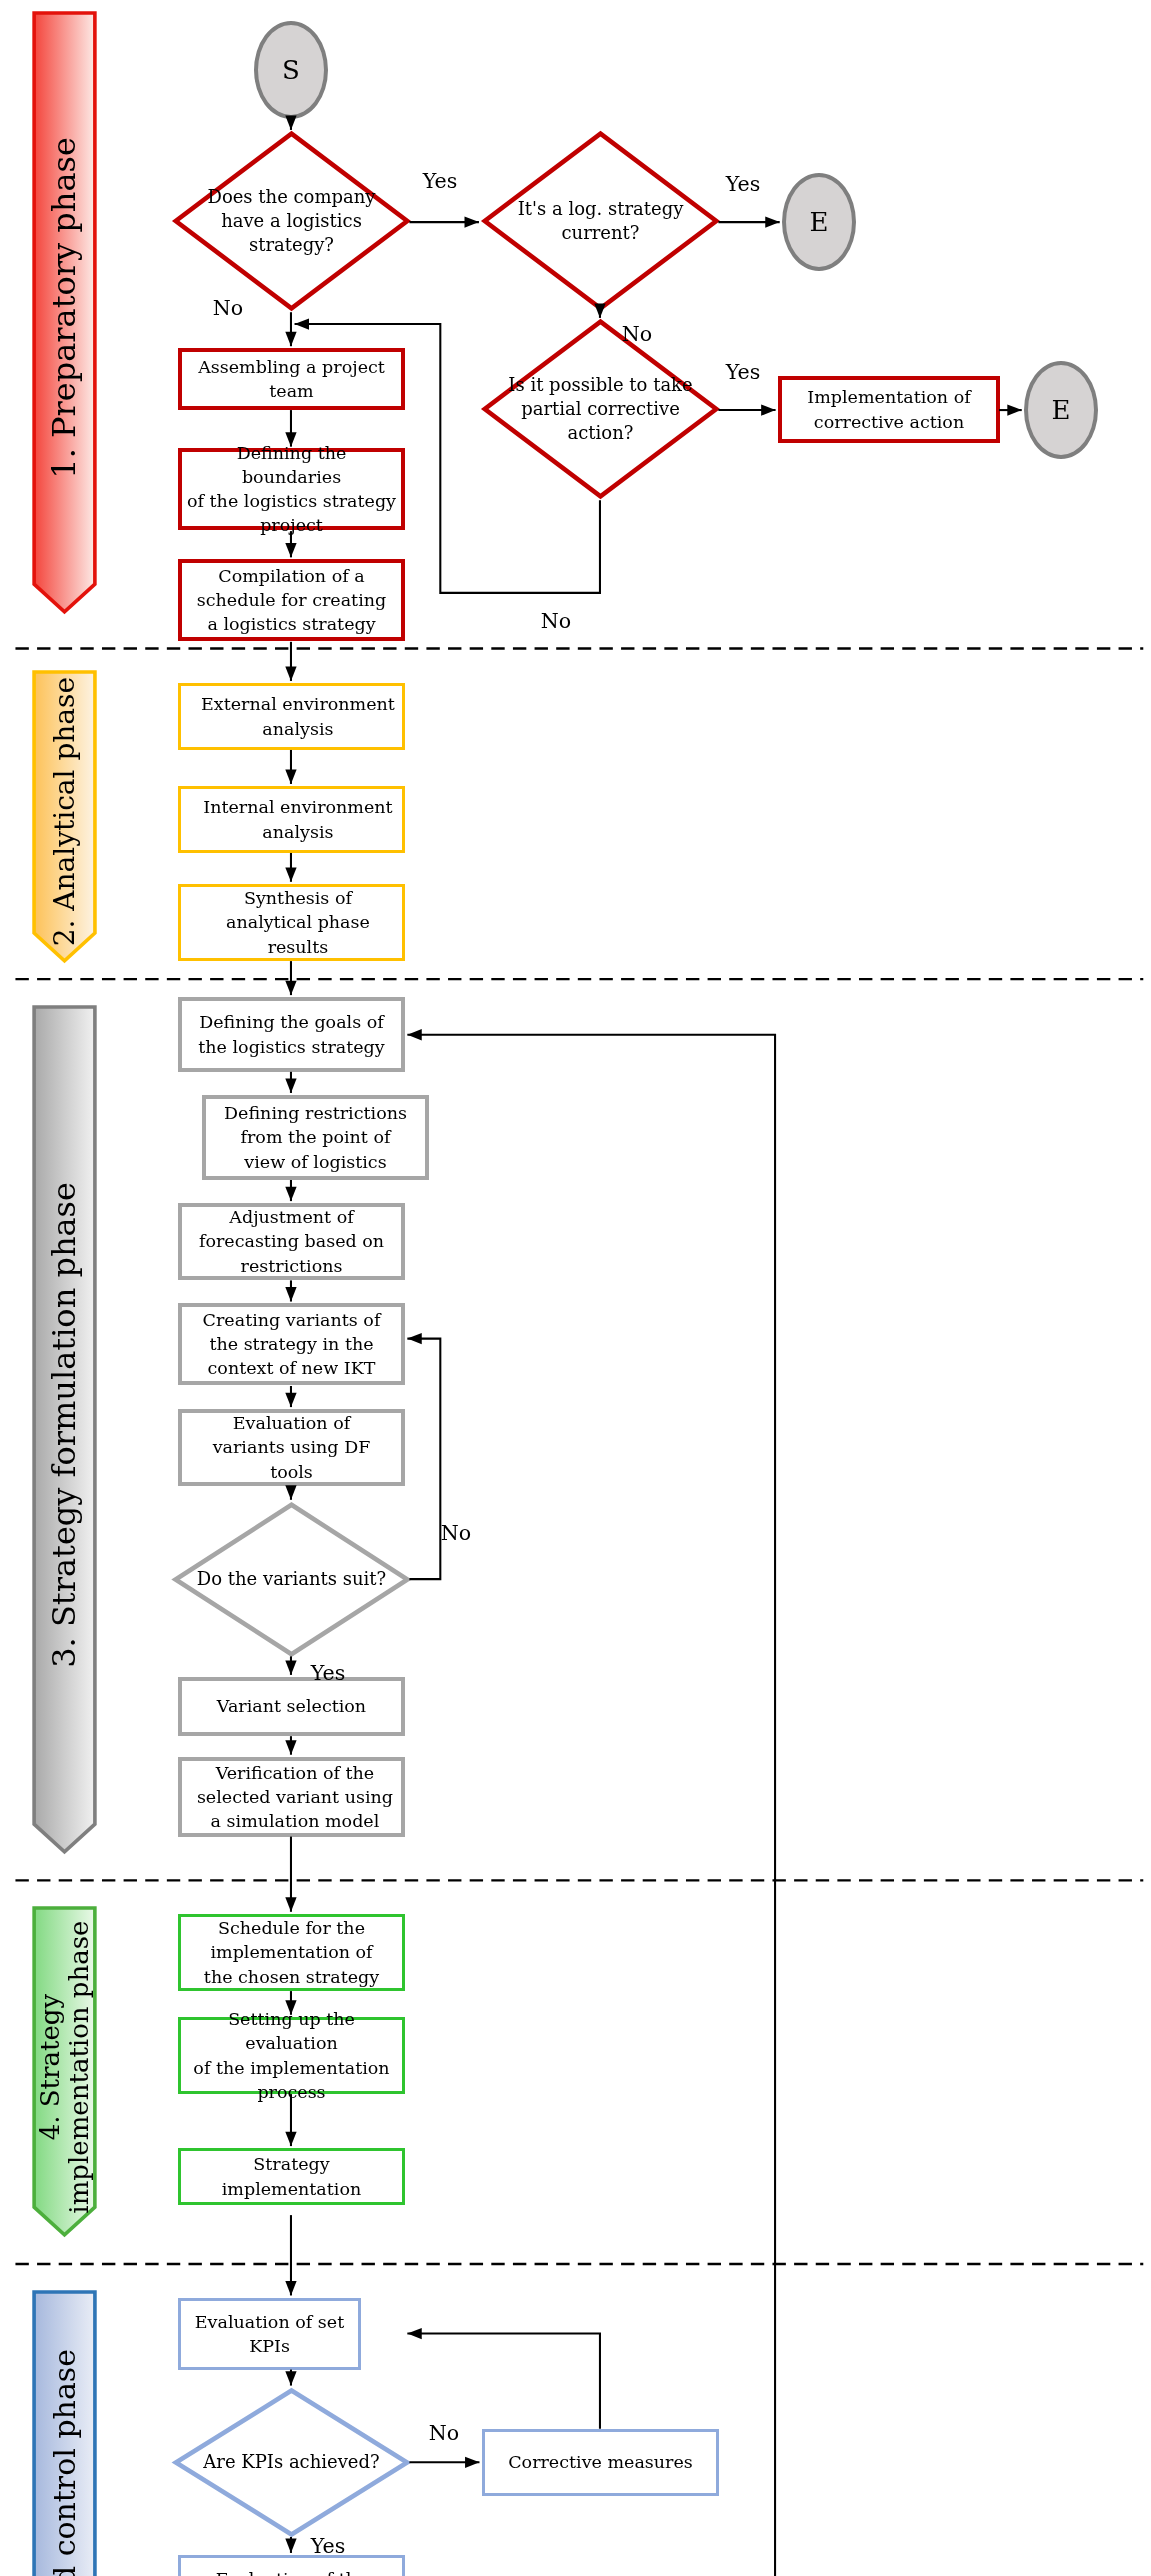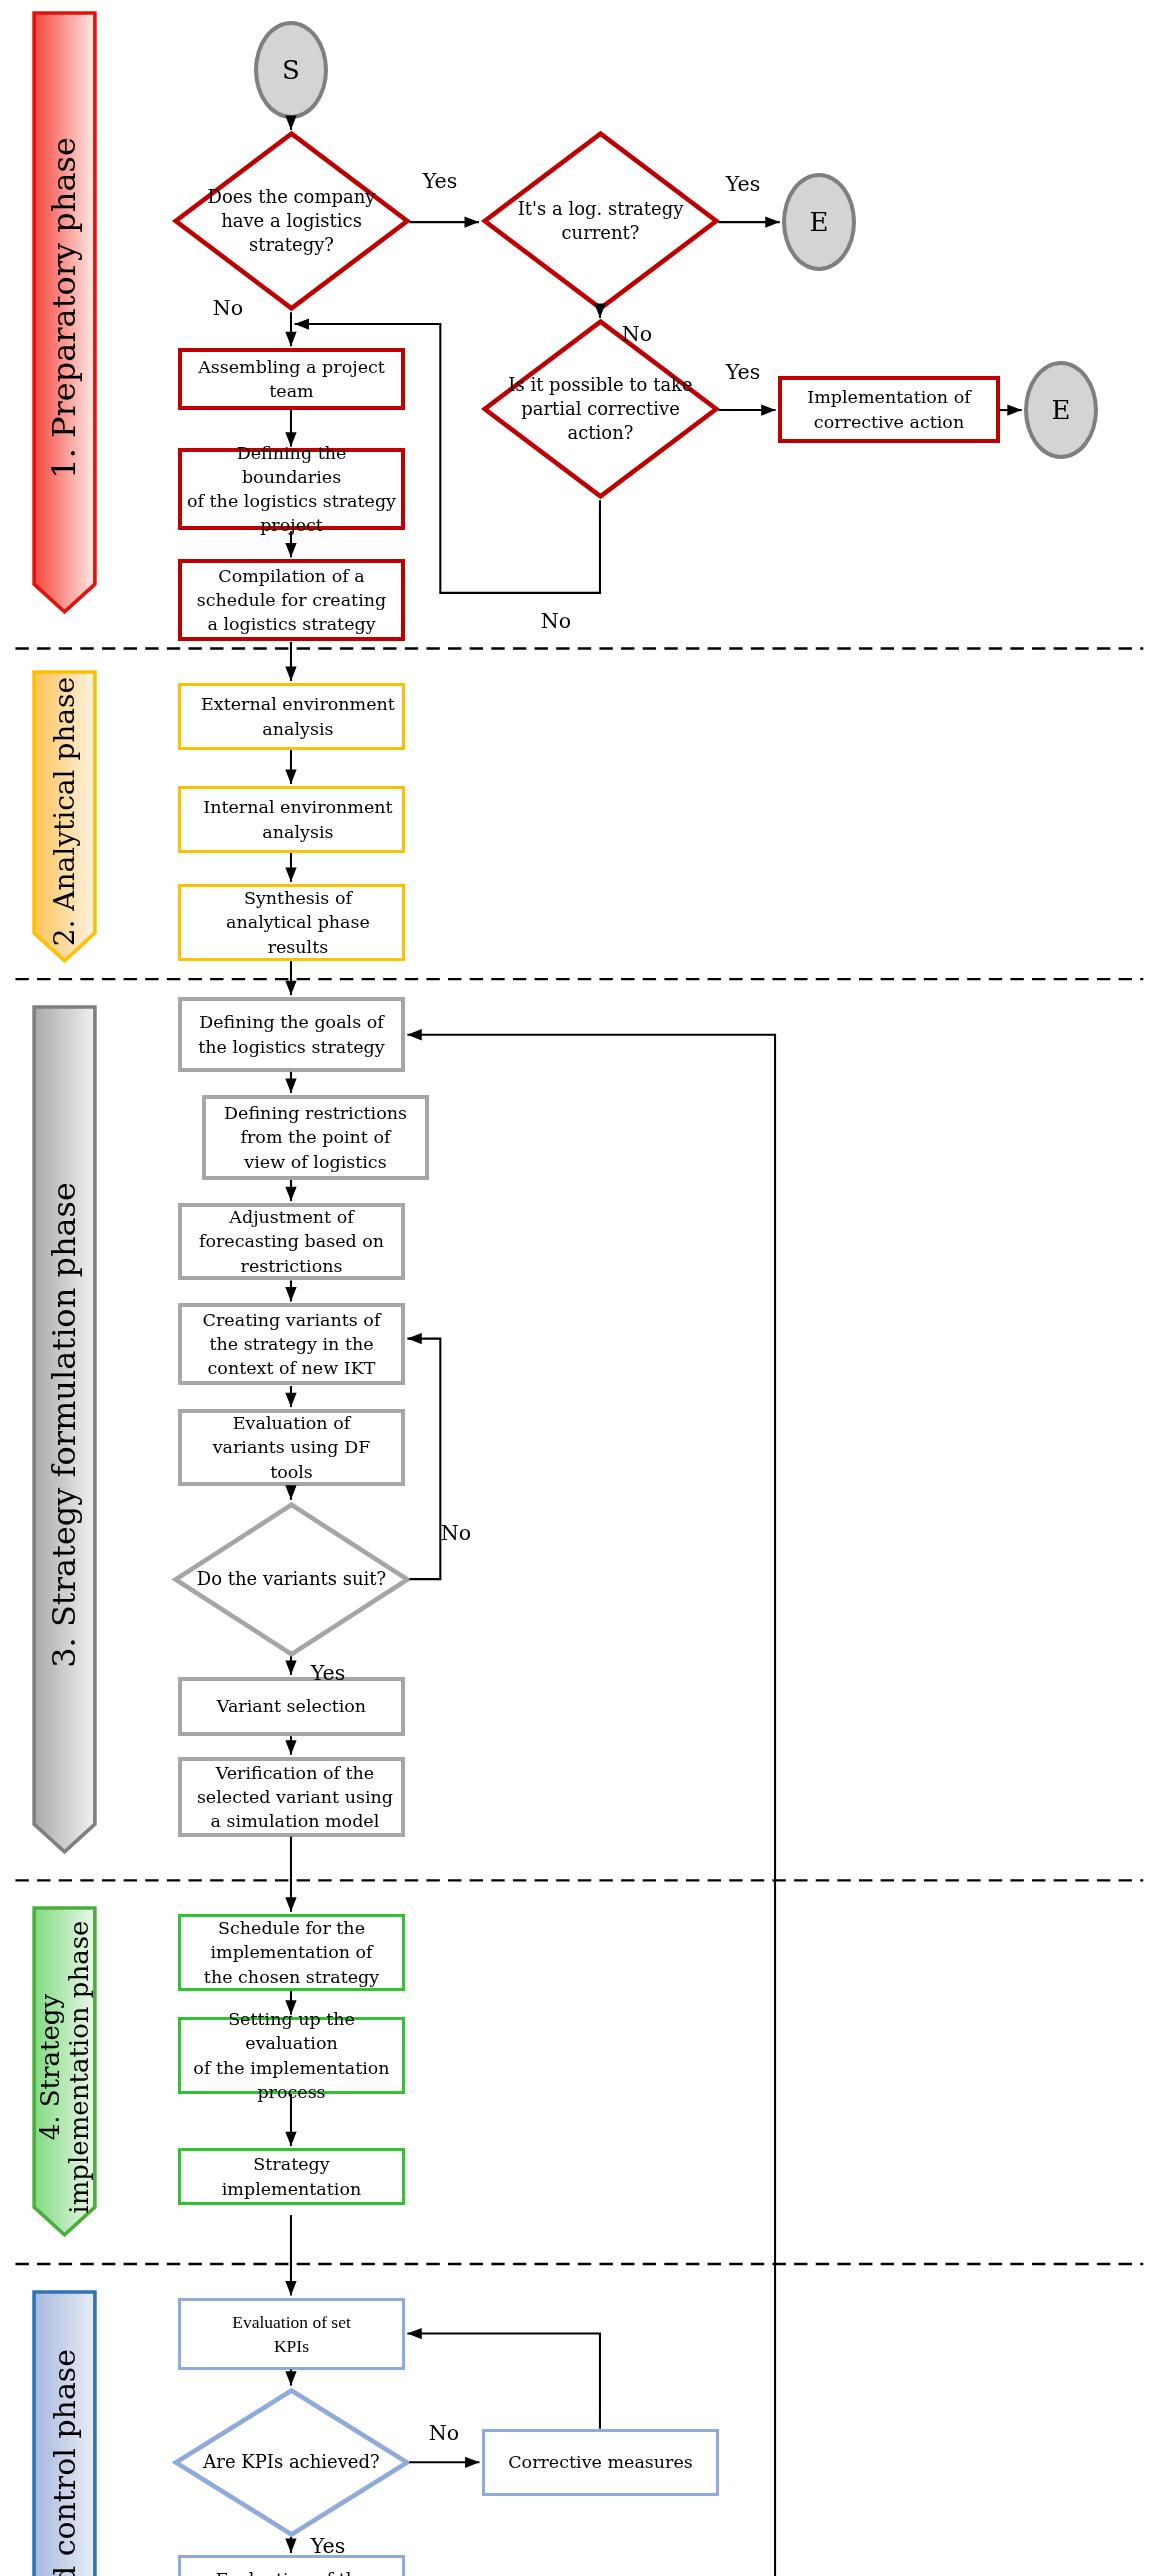--- a/index.html
+++ b/index.html
@@ -208,21 +208,21 @@
 
   <div class="box b4" style="left:178px;top:1914px;width:227px;height:77px;"><span>Schedule for the
 implementation of
 the chosen strategy</span></div>
   <div class="box b4" style="left:178px;top:2017px;width:227px;height:77px;"><span>Setting up the evaluation
 of the implementation
 process</span></div>
   <div class="box b4" style="left:178px;top:2148px;width:227px;height:57px;"><span>Strategy
 implementation</span></div>
 
-  <div class="box b5" style="left:178px;top:2298px;width:227px;height:72px;font-family:Liberation Serif, serif;"><span>Evaluation of set
+  <div class="box b5" style="left:178px;top:2298px;width:183px;height:72px;"><span>Evaluation of set
 KPIs</span></div>
   <div class="box b5" style="left:482px;top:2429px;width:237px;height:67px;"><span>Corrective measures</span></div>
   <div class="box b5" style="left:178px;top:2555px;width:227px;height:72px;"><span>Evaluation of the
 fulfillment of goals</span></div>
 
   <div class="elabel" style="left:440px;top:181px;">Yes</div>
   <div class="elabel" style="left:228px;top:308px;">No</div>
   <div class="elabel" style="left:743px;top:184px;">Yes</div>
   <div class="elabel" style="left:637px;top:334px;">No</div>
   <div class="elabel" style="left:743px;top:372px;">Yes</div>

